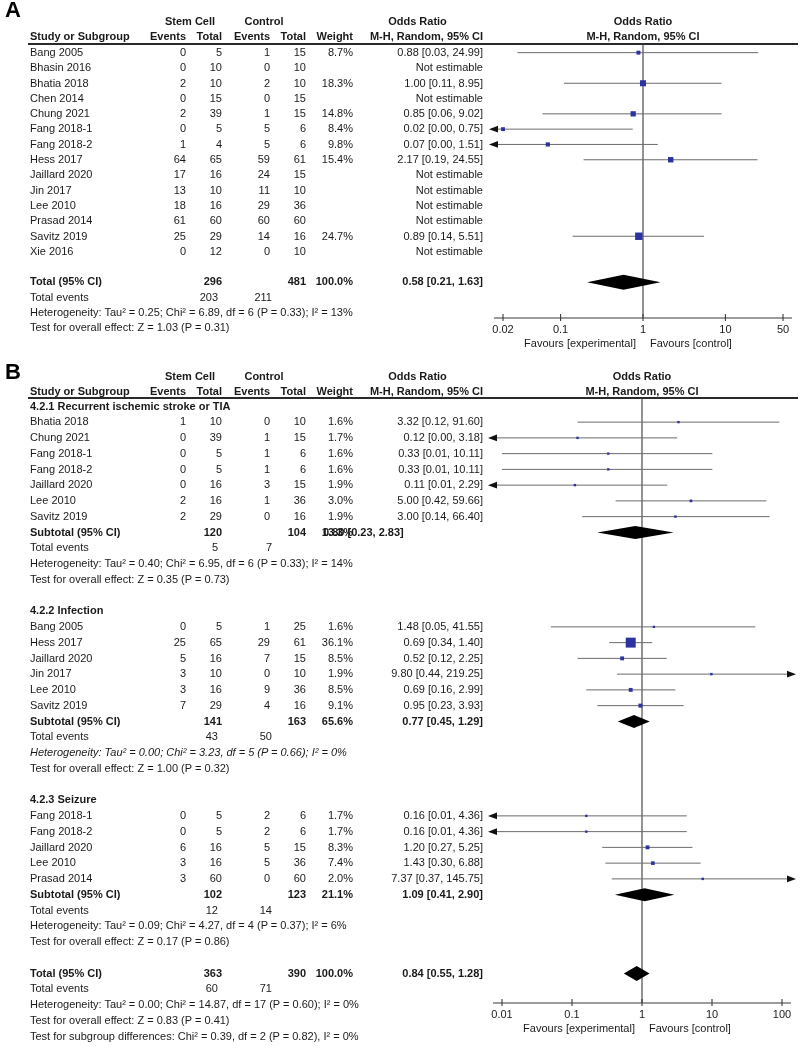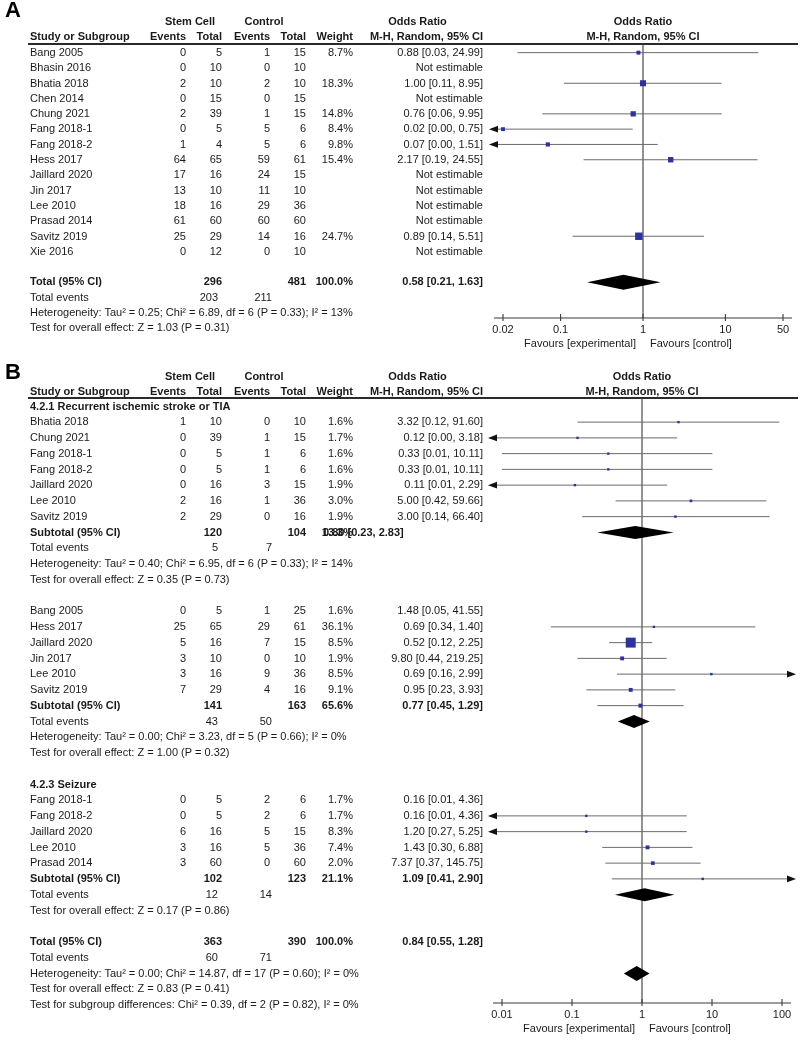--- a/index.html
+++ b/index.html
@@ -73,21 +73,21 @@
           <span class="num" style="left: 242px; text-align: right; width: 64px;">15</span>
           <span style="left: 323px; width: 160px; text-align: right;">Not estimable</span>
         </div>
         <div class="row" style="height: 15.3px; line-height: 15.3px;">
           <span style="left: 30px;">Chung 2021</span>
           <span class="num" style="left: 122px; text-align: right; width: 64px;">2</span>
           <span class="num" style="left: 158px; text-align: right; width: 64px;">39</span>
           <span class="num" style="left: 206px; text-align: right; width: 64px;">1</span>
           <span class="num" style="left: 242px; text-align: right; width: 64px;">15</span>
           <span class="num" style="left: 289px; text-align: right; width: 64px;">14.8%</span>
-          <span style="left: 323px; width: 160px; text-align: right;">0.76 [0.06, 9.95]</span>
+          <span style="left: 323px; width: 160px; text-align: right;">0.85 [0.06, 9.02]</span>
         </div>
         <div class="row" style="height: 15.3px; line-height: 15.3px;">
           <span style="left: 30px;">Fang 2018-1</span>
           <span class="num" style="left: 122px; text-align: right; width: 64px;">0</span>
           <span class="num" style="left: 158px; text-align: right; width: 64px;">5</span>
           <span class="num" style="left: 206px; text-align: right; width: 64px;">5</span>
           <span class="num" style="left: 242px; text-align: right; width: 64px;">6</span>
           <span class="num" style="left: 289px; text-align: right; width: 64px;">8.4%</span>
           <span style="left: 323px; width: 160px; text-align: right;">0.02 [0.00, 0.75]</span>
         </div>
@@ -307,20 +307,23 @@
           <span style="left: 208px; width: 64px; text-align: right;">7</span>
         </div>
         <div class="row" style="height: 15.75px; line-height: 15.75px;">
           <span style="left: 30px;">Heterogeneity: Tau² = 0.40; Chi² = 6.95, df = 6 (P = 0.33); I² = 14%</span>
         </div>
         <div class="row" style="height: 15.75px; line-height: 15.75px;">
           <span style="left: 30px;">Test for overall effect: Z = 0.35 (P = 0.73)</span>
         </div>
         <div class="row" style="height: 15.75px; line-height: 15.75px;"></div>
         <div class="row" style="height: 15.75px; line-height: 15.75px;">
+          <span style="font-weight: bold; left: 30px;">4.2.2 Infection</span>
+        </div>
+        <div class="row" style="height: 15.75px; line-height: 15.75px;">
           <span style="left: 30px;">Bang 2005</span>
           <span class="num" style="left: 122px; text-align: right; width: 64px;">0</span>
           <span class="num" style="left: 158px; text-align: right; width: 64px;">5</span>
           <span class="num" style="left: 206px; text-align: right; width: 64px;">1</span>
           <span class="num" style="left: 242px; text-align: right; width: 64px;">25</span>
           <span class="num" style="left: 289px; text-align: right; width: 64px;">1.6%</span>
           <span style="left: 323px; width: 160px; text-align: right;">1.48 [0.05, 41.55]</span>
         </div>
         <div class="row" style="height: 15.75px; line-height: 15.75px;">
           <span style="left: 30px;">Hess 2017</span>
@@ -373,21 +376,21 @@
           <span class="num" style="font-weight: bold; left: 242px; text-align: right; width: 64px;">163</span>
           <span class="num" style="font-weight: bold; left: 289px; text-align: right; width: 64px;">65.6%</span>
           <span style="font-weight: bold; left: 323px; width: 160px; text-align: right;">0.77 [0.45, 1.29]</span>
         </div>
         <div class="row" style="height: 15.75px; line-height: 15.75px;">
           <span style="left: 30px;">Total events</span>
           <span style="left: 154px; width: 64px; text-align: right;">43</span>
           <span style="left: 208px; width: 64px; text-align: right;">50</span>
         </div>
         <div class="row" style="height: 15.75px; line-height: 15.75px;">
-          <span style="left: 30px;">Heterogeneity: Tau² = 0.00; Chi² = 3.23, df = 5 (P = 0.66); I² = 0%</span>
+          <span style="left: 30px; font-style: italic;">Heterogeneity: Tau² = 0.00; Chi² = 3.23, df = 5 (P = 0.66); I² = 0%</span>
         </div>
         <div class="row" style="height: 15.75px; line-height: 15.75px;">
           <span style="left: 30px;">Test for overall effect: Z = 1.00 (P = 0.32)</span>
         </div>
         <div class="row" style="height: 15.75px; line-height: 15.75px;"></div>
         <div class="row" style="height: 15.75px; line-height: 15.75px;">
           <span style="font-weight: bold; left: 30px;">4.2.3 Seizure</span>
         </div>
         <div class="row" style="height: 15.75px; line-height: 15.75px;">
           <span style="left: 30px;">Fang 2018-1</span>
@@ -438,20 +441,23 @@
           <span style="font-weight: bold; left: 30px;">Subtotal (95% CI)</span>
           <span class="num" style="font-weight: bold; left: 158px; text-align: right; width: 64px;">102</span>
           <span class="num" style="font-weight: bold; left: 242px; width: 64px;">123</span>
           <span class="num" style="font-weight: bold; left: 289px; text-align: right; width: 64px;">21.1%</span>
           <span style="font-weight: bold; left: 323px; width: 160px; text-align: right;">1.09 [0.41, 2.90]</span>
         </div>
         <div class="row" style="height: 15.75px; line-height: 15.75px;">
           <span style="left: 30px;">Total events</span>
           <span style="left: 154px; width: 64px; text-align: right;">12</span>
           <span style="left: 208px; width: 64px; text-align: right;">14</span>
+        </div>
+        <div class="row" style="height: 15.75px; line-height: 15.75px;">
+          <span style="left: 30px;">Heterogeneity: Tau² = 0.09; Chi² = 4.27, df = 4 (P = 0.37); I² = 6%</span>
         </div>
         <div class="row" style="height: 15.75px; line-height: 15.75px;">
           <span style="left: 30px;">Test for overall effect: Z = 0.17 (P = 0.86)</span>
         </div>
         <div class="row" style="height: 15.75px; line-height: 15.75px;"></div>
         <div class="row" style="height: 15.75px; line-height: 15.75px;">
           <span style="font-weight: bold; left: 30px;">Total (95% CI)</span>
           <span class="num" style="font-weight: bold; left: 158px; text-align: right; width: 64px;">363</span>
           <span class="num" style="font-weight: bold; left: 242px; text-align: right; width: 64px;">390</span>
           <span class="num" style="font-weight: bold; left: 289px; text-align: right; width: 64px;">100.0%</span>

